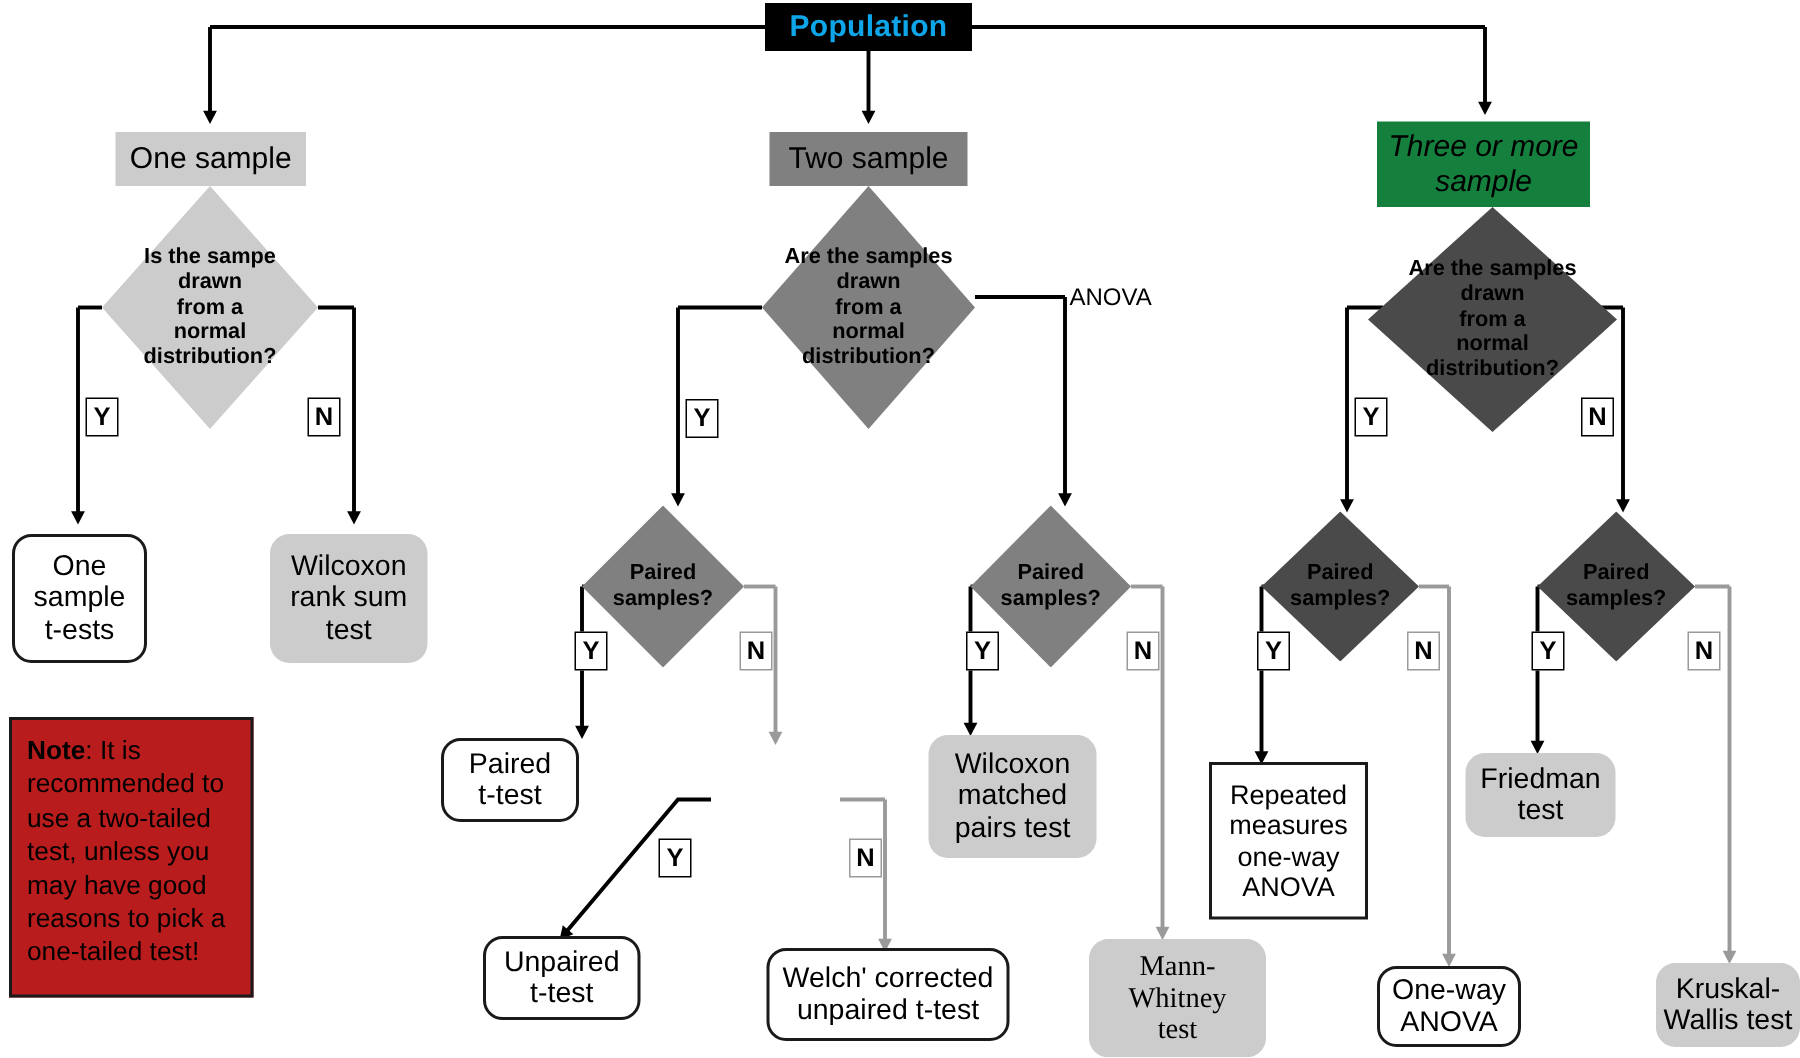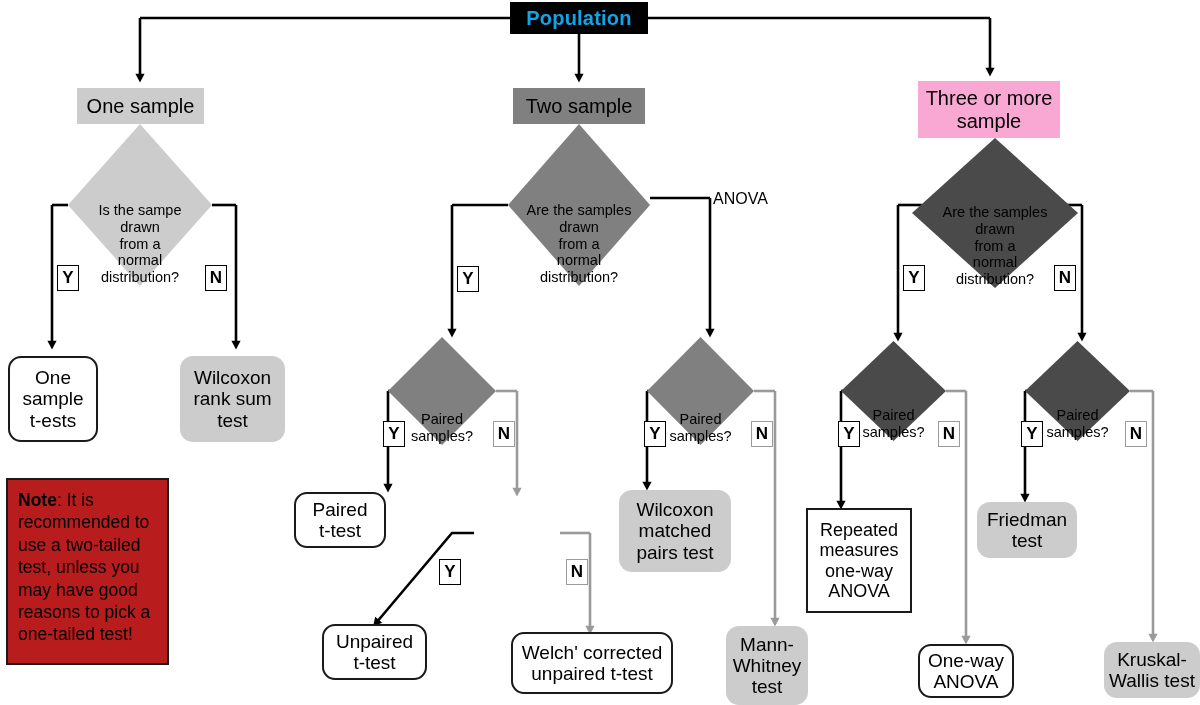--- a/index.html
+++ b/index.html
@@ -40,39 +40,40 @@
   
   .rect-root {
     background: #000000;
     color: #0ea5e9;
     font-weight: bold;
     font-size: 20px;
     letter-spacing: .2px;
   }
   .rect-fill-light { background: #cccccc; color: #000000; }
   .rect-fill-mid   { background: #808080; color: #000000; }
-  .rect-fill-dark  { background: #f9a8d4; color: #000000; }
+  .rect-fill-dark  { background: #15803d; color: #000000; font-style: italic; }
   .rect-outline {
     background: #ffffff;
     color: #000000;
     border: 2px solid #1a1a1a;
   }
   .stage-label { font-size: 20px; }
   .leaf { font-size: 19px; border-radius: 13px; }
   .leaf-sm { font-size: 18px; }
 
   
   .diamond {
     position: absolute;
     display: flex;
-    align-items: flex-end;
+    align-items: center;
     justify-content: center;
     text-align: center;
     white-space: pre-line;
     line-height: 1.16;
+    font-weight: bold;
   }
   .diamond .dshape {
     position: absolute;
     left: 0; top: 0; right: 0; bottom: 0;
   }
   .diamond .dtext {
     position: relative;
     z-index: 2;
     padding: 0 6px;
   }
@@ -302,21 +303,21 @@
   <div class="chip gray" style="left:751px; top:421px;">
     <span>N</span>
   </div>
 
   <div class="node rect-fill-light leaf" style="left:619px; top:490px; width:112px; height:82px;">
     <span>Wilcoxon
 matched
 pairs test</span>
   </div>
 
-  <div class="node rect-fill-light leaf" style="left:726px; top:626px; width:82px; height:79px;">
+  <div class="node rect-fill-light leaf" style="left:726px; top:626px; width:118px; height:79px;font-family:Liberation Serif, serif;">
     <span>Mann-
 Whitney
 test</span>
   </div>
 
   <div class="node rect-fill-dark stage-label" style="left:918px; top:81px; width:142px; height:57px;">
     <span>Three or more
 sample</span>
   </div>
 

